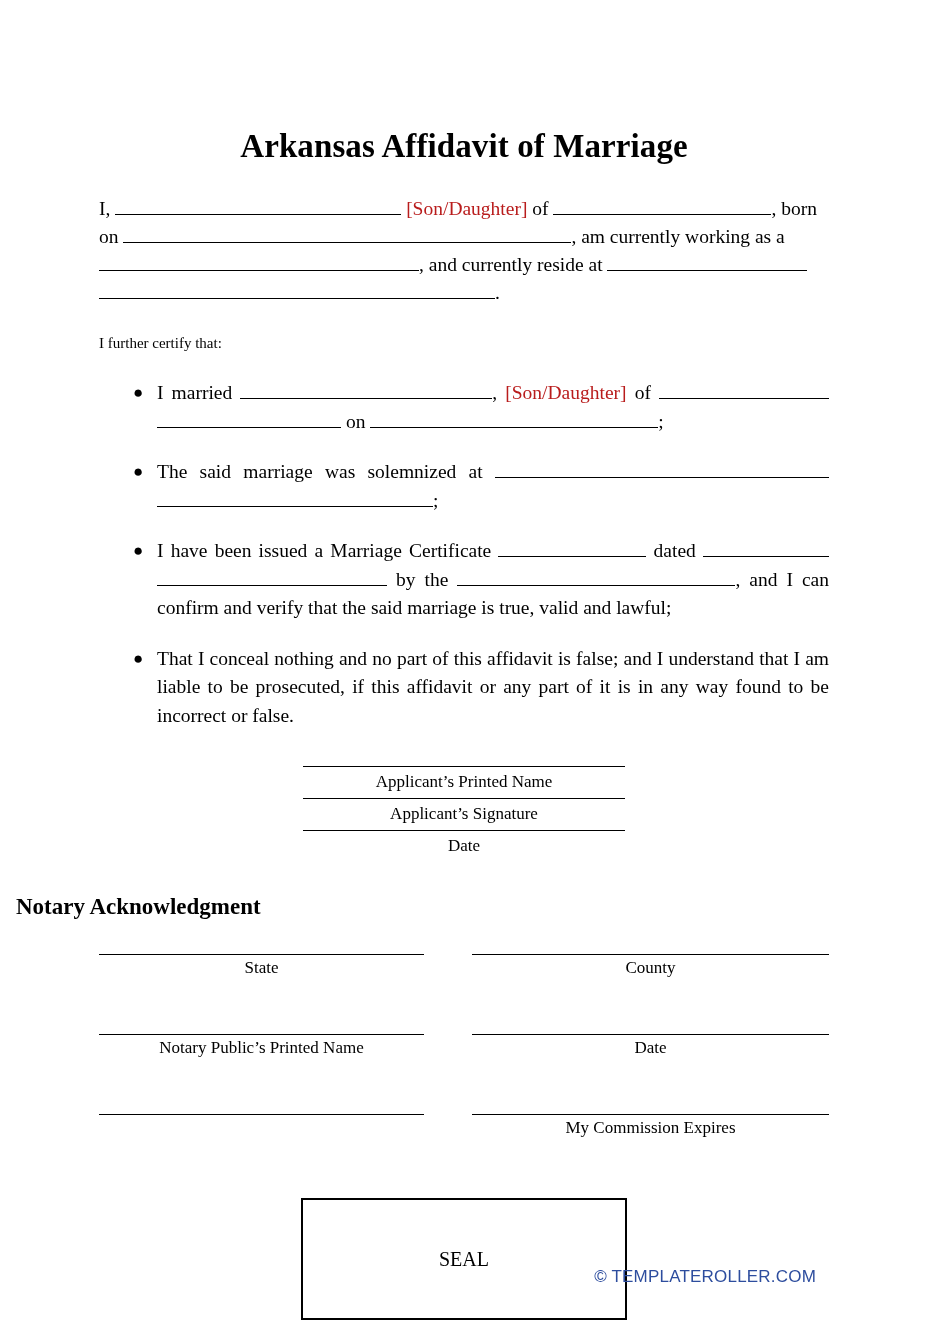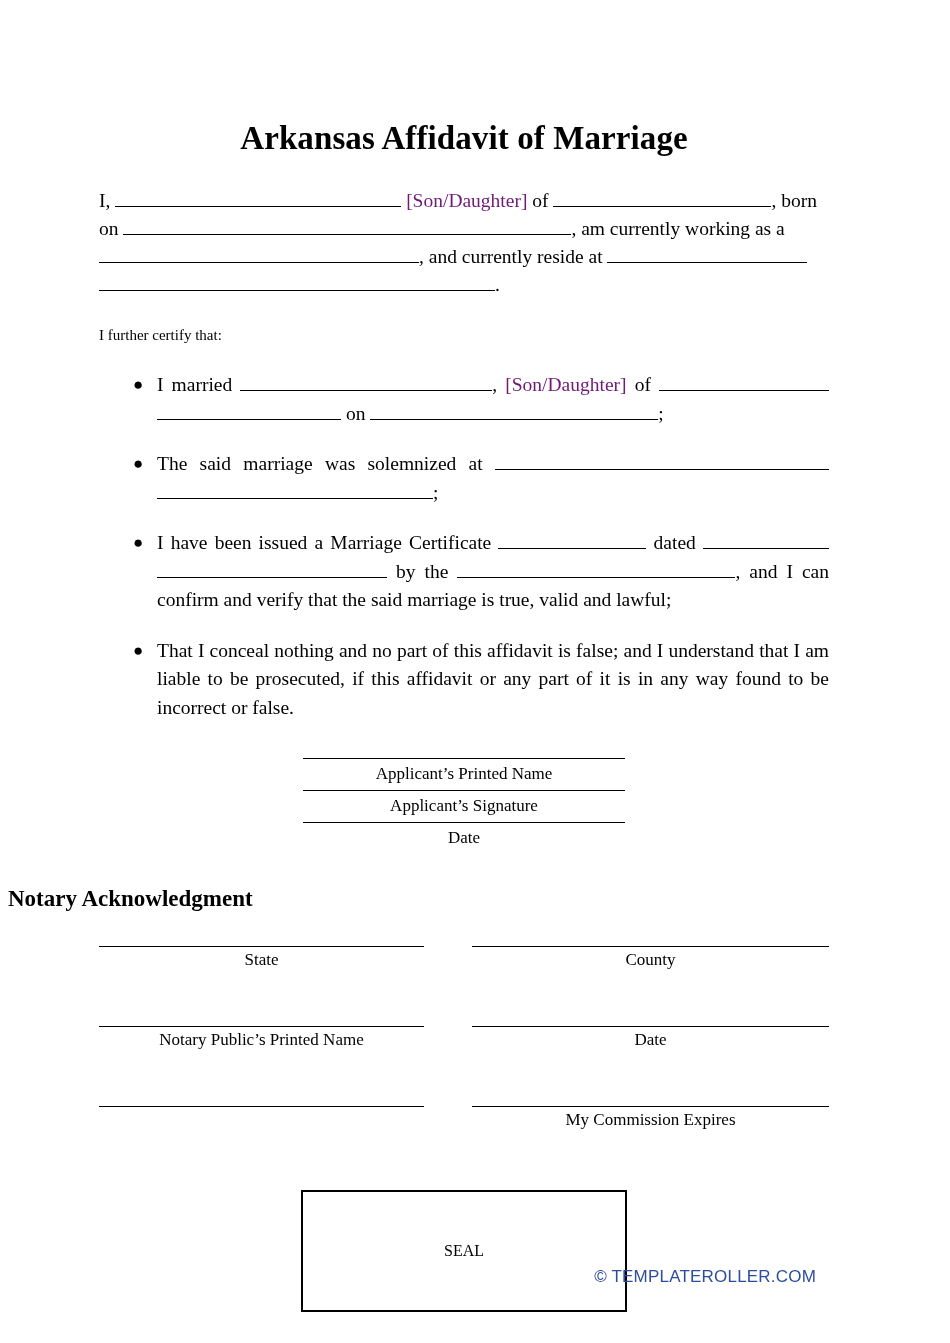--- a/index.html
+++ b/index.html
@@ -12,21 +12,21 @@
     height: 1343px;
     position: relative;
     font-family: "Liberation Serif", serif;
     color: #000000;
   }
   .page {
     position: relative;
     width: 928px;
     height: 1343px;
     box-sizing: border-box;
-    padding: 8px;
+    padding: 16px;
   }
   .doc-title {
     text-align: center;
     font-size: 33px;
     font-weight: bold;
     margin: 0;
     padding-top: 112px;
     letter-spacing: 0.1px;
   }
   .body-block {
@@ -44,21 +44,21 @@
   .para.intro {
     text-align: left;
   }
   .blank {
     display: inline-block;
     border-bottom: 1px solid #000;
     height: 16px;
     vertical-align: baseline;
   }
   .son-daughter {
-    color: #701a75;
+    color: #b91c1c;
   }
   .further {
     margin: 0;
     padding-top: 22px;
     font-size: 15px;
   }
   ul.certify {
     list-style: none;
     margin: 0;
     padding: 0;
@@ -121,21 +121,21 @@
     padding-top: 3px;
   }
   .seal-box {
     width: 322px;
     height: 118px;
     margin: 52px auto 0 auto;
     border: 2px solid #000;
     display: flex;
     align-items: center;
     justify-content: center;
-    font-size: 16px;
+    font-size: 20px;
   }
   .footer {
     position: absolute;
     right: 112px;
     bottom: 56px;
     font-family: "Liberation Sans", sans-serif;
     font-size: 17px;
     color: #2d4d9e;
     letter-spacing: 0.2px;
   }

